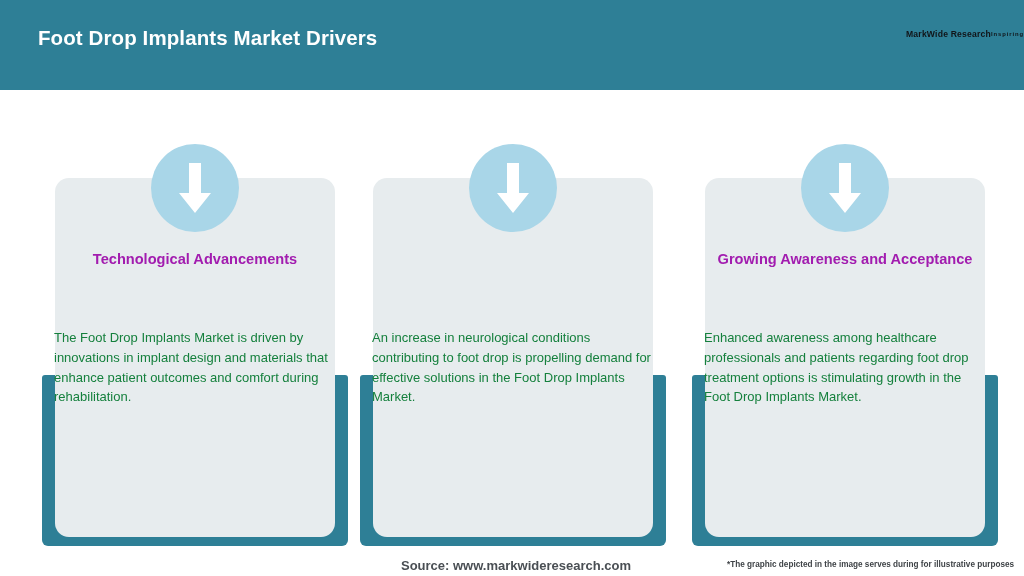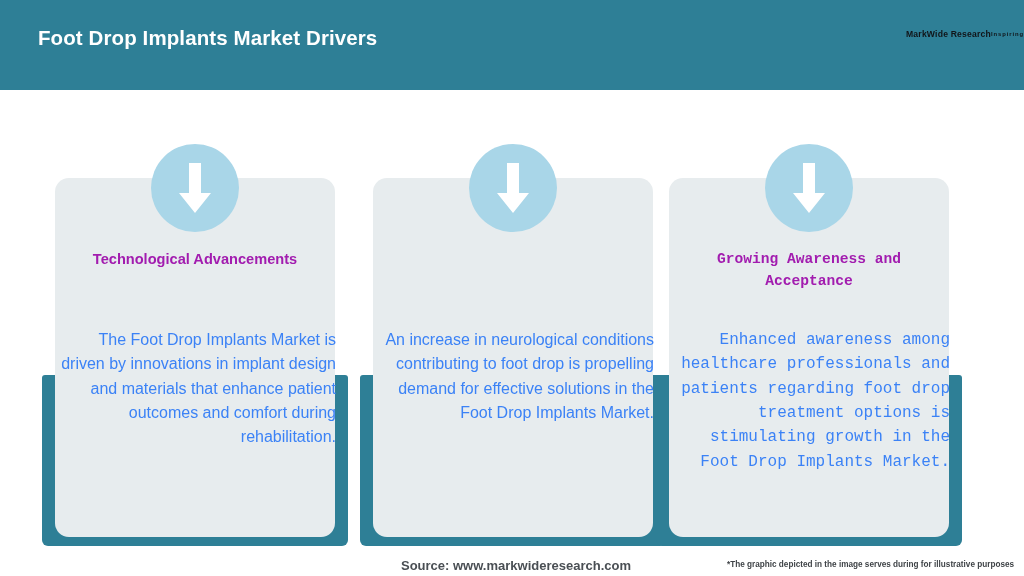--- a/index.html
+++ b/index.html
@@ -70,21 +70,21 @@
   #cards-row { position: absolute; left: 0; top: 0; width: 1024px; height: 576px; }
 
   .card-group {
     position: absolute;
     top: 140px;
     width: 306px;
     height: 410px;
   }
   .card-group.c0 { left: 42px; }
   .card-group.c1 { left: 360px; }
-  .card-group.c2 { left: 656px; font-family: Liberation Mono, monospace; }
+  .card-group.c2 { left: 692px; }
 
   
   .card-frame {
     position: absolute;
     left: 0;
     top: 235px;        
     width: 306px;
     height: 171px;     
     background: #2e7f96;
     border-radius: 3px 3px 6px 6px;
@@ -130,24 +130,24 @@
     font-weight: bold;
     color: #a21caf;
     line-height: 1.52;
     z-index: 2;
   }
   .card-text {
     position: absolute;
     left: 12px;
     right: 12px;
     top: 188px;
-    font-size: 16px;
-    color: #3b82f6;
+    font-size: 13px;
+    color: #15803d;
     line-height: 1.52;
-    text-align: right;
+    text-align: left;
     z-index: 2;
   }
 
   
   #source-note {
     position: absolute;
     left: 395px;
     top: 558px;
     font-size: 13px;
     font-weight: bold;

